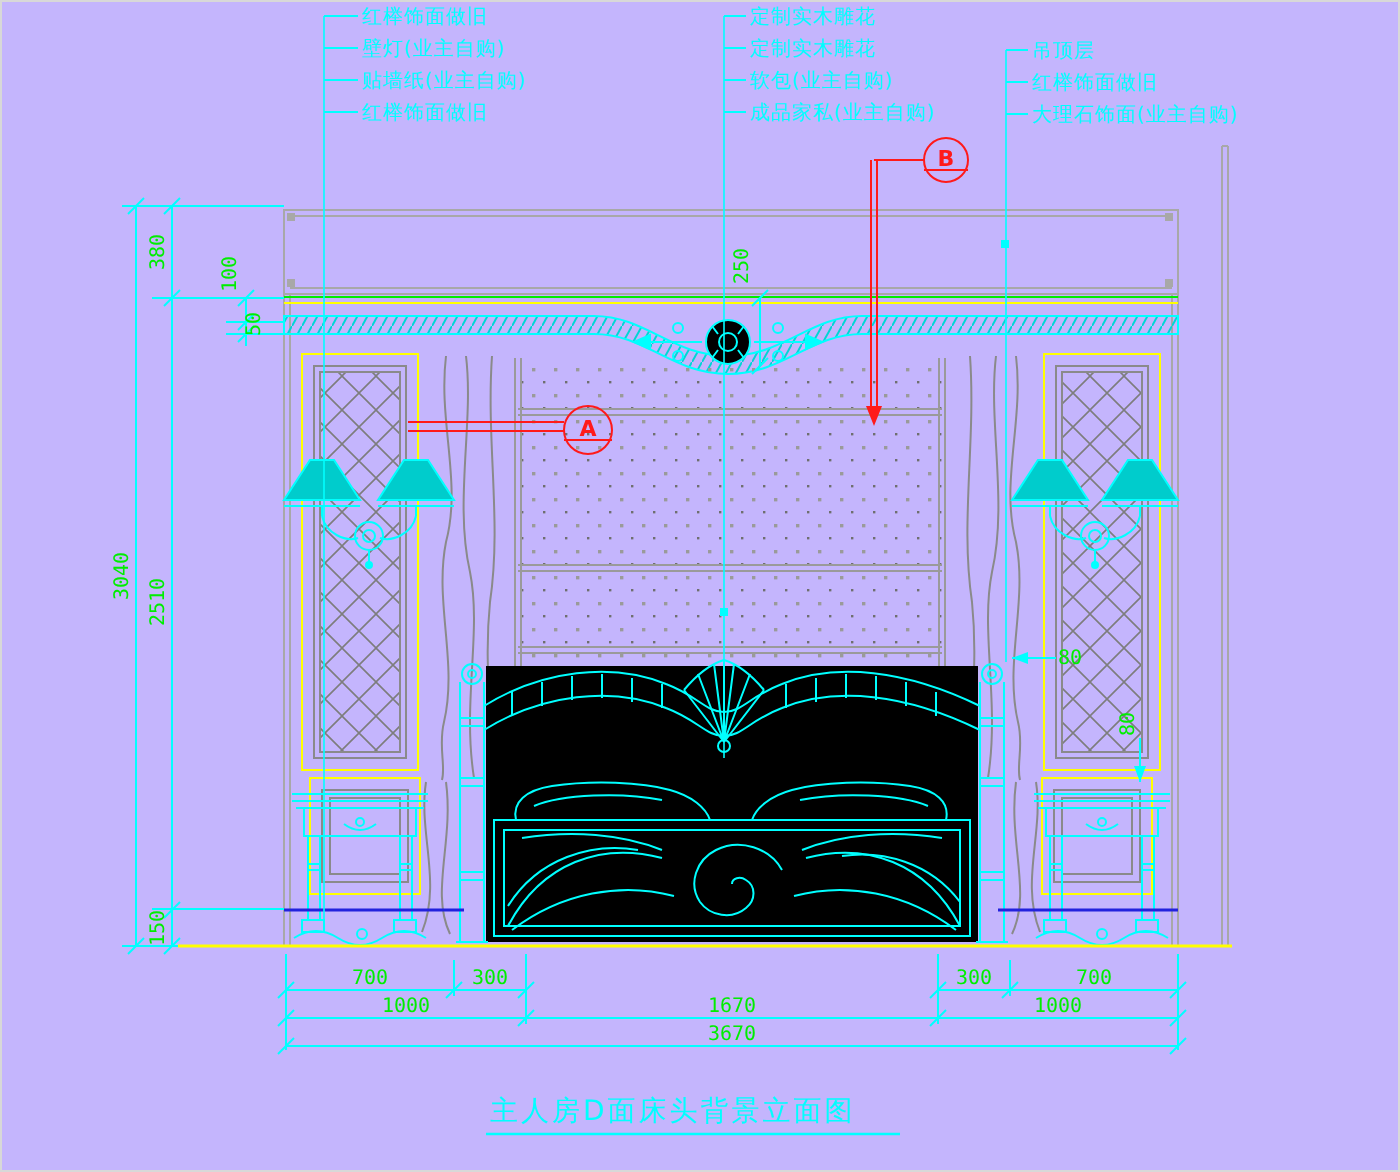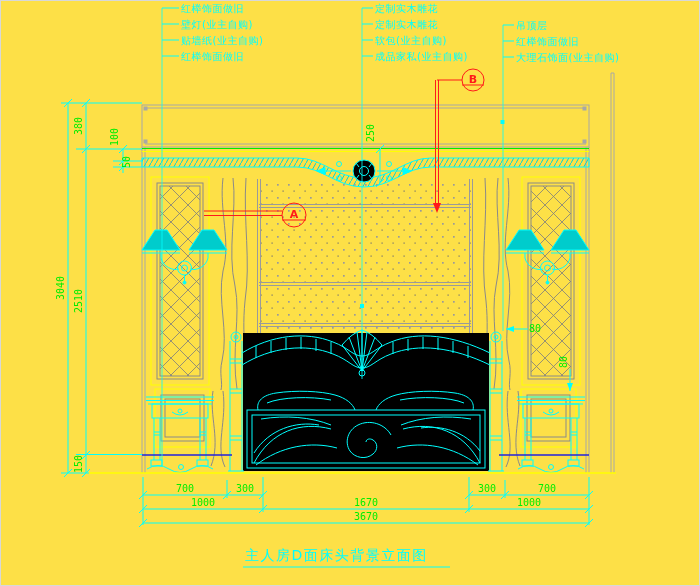--- a/index.html
+++ b/index.html
@@ -1,19 +1,19 @@
 <!DOCTYPE html>
 <html><head>
 <meta charset="utf-8">
 <style>
   html,body{margin:0;padding:0;background:#222;}
   .canvas{
     position:relative;
     width:700px;height:586px;
-    background:#fde047;
+    background:#c4b5fd;
     border:1px solid #d8d8d8;
     box-sizing:border-box;
     overflow:hidden;
     font-family:"DejaVu Sans",sans-serif;
   }
   svg{display:block;}
   text{font-family:"DejaVu Sans",sans-serif;}
   .dimtxt{font-family:"DejaVu Sans Mono",monospace;font-size:10px;fill:#00ee00;}
   .callout{font-size:10px;fill:#00ffff;letter-spacing:0.5px;}
   .marker-letter{font-size:11px;fill:#ff1a1a;font-weight:bold;}

